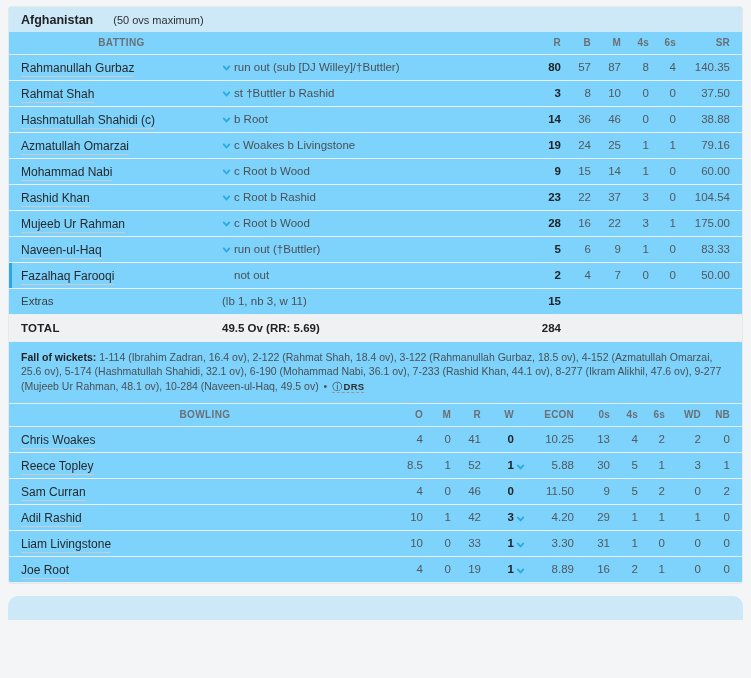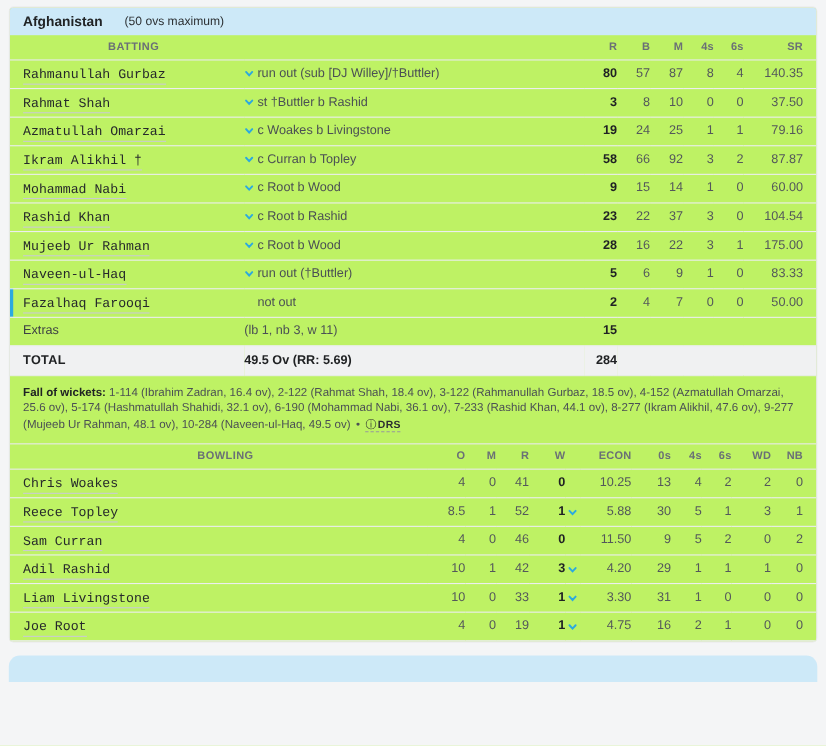--- a/index.html
+++ b/index.html
@@ -5,21 +5,21 @@
   * { box-sizing: border-box; margin: 0; padding: 0; }
   html, body { width: 751px; height: 678px; overflow: hidden; }
   body {
     background: #f4f5f6;
     font-family: "Liberation Sans", "DejaVu Sans", sans-serif;
     color: #26292b;
   }
   .card {
     margin: 6px 8px 0 8px;
     width: 735px;
-    background: #bef264;
+    background: #7dd3fc;
     border: 1px solid #e7e8ea;
     border-radius: 4px;
     overflow: hidden;
   }
   .innings-header {
     background: #cde9f8;
     padding: 6px 12px 5px 12px;
     height: 25px;
     display: flex;
     align-items: center;
@@ -47,21 +47,20 @@
   td.emph { font-weight: 700; color: #202224; }
   td.sr-cell, th.sr-head { padding-right: 12px; }
   .name-cell { padding-left: 12px; overflow: hidden; white-space: nowrap; }
   .player-link {
     font-size: 12px;
     color: #26292b;
     text-decoration: none;
     border-bottom: 1px solid #c9cccf;
     padding-bottom: 1px;
     cursor: pointer;
-    font-family: Liberation Mono, monospace;
   }
   .dism-cell { font-size: 11.5px; color: #4b5054; white-space: nowrap; overflow: hidden; }
   .chev {
     display: inline-block;
     width: 12px;
     text-align: left;
     cursor: pointer;
     vertical-align: -1px;
   }
   tr.not-out { box-shadow: inset 3px 0 0 #2ba9e0; }
@@ -166,49 +165,49 @@
     </td>
     <td class="num emph">3</td>
     <td class="num">8</td>
     <td class="num">10</td>
     <td class="num">0</td>
     <td class="num">0</td>
     <td class="num sr-cell">37.50</td>
   </tr>
         <tr class="bat-row">
     <td class="name-cell">
+      <a class="player-link">Hashmatullah Shahidi (c)</a>
+    </td>
+    <td class="dism-cell">
+      <span class="chev"><svg class="chev-svg" width="9" height="8" viewBox="0 0 10 10">
+                <path d="M1.5 3 L5 6.8 L8.5 3" stroke="#2ba9e0" stroke-width="2.2" fill="none" stroke-linecap="round"></path>
+              </svg></span><span>b Root</span>
+    </td>
+    <td class="num emph">14</td>
+    <td class="num">36</td>
+    <td class="num">46</td>
+    <td class="num">0</td>
+    <td class="num">0</td>
+    <td class="num sr-cell">38.88</td>
+  </tr>
+        <tr class="bat-row">
+    <td class="name-cell">
       <a class="player-link">Azmatullah Omarzai</a>
     </td>
     <td class="dism-cell">
       <span class="chev"><svg class="chev-svg" width="9" height="8" viewBox="0 0 10 10">
                 <path d="M1.5 3 L5 6.8 L8.5 3" stroke="#2ba9e0" stroke-width="2.2" fill="none" stroke-linecap="round"></path>
               </svg></span><span>c Woakes b Livingstone</span>
     </td>
     <td class="num emph">19</td>
     <td class="num">24</td>
     <td class="num">25</td>
     <td class="num">1</td>
     <td class="num">1</td>
     <td class="num sr-cell">79.16</td>
-  </tr>
-        <tr class="bat-row">
-    <td class="name-cell">
-      <a class="player-link">Ikram Alikhil †</a>
-    </td>
-    <td class="dism-cell">
-      <span class="chev"><svg class="chev-svg" width="9" height="8" viewBox="0 0 10 10">
-                <path d="M1.5 3 L5 6.8 L8.5 3" stroke="#2ba9e0" stroke-width="2.2" fill="none" stroke-linecap="round"></path>
-              </svg></span><span>c Curran b Topley</span>
-    </td>
-    <td class="num emph">58</td>
-    <td class="num">66</td>
-    <td class="num">92</td>
-    <td class="num">3</td>
-    <td class="num">2</td>
-    <td class="num sr-cell">87.87</td>
   </tr>
         <tr class="bat-row">
     <td class="name-cell">
       <a class="player-link">Mohammad Nabi</a>
     </td>
     <td class="dism-cell">
       <span class="chev"><svg class="chev-svg" width="9" height="8" viewBox="0 0 10 10">
                 <path d="M1.5 3 L5 6.8 L8.5 3" stroke="#2ba9e0" stroke-width="2.2" fill="none" stroke-linecap="round"></path>
               </svg></span><span>c Root b Wood</span>
     </td>
@@ -444,21 +443,21 @@
     </td>
     <td class="num">4</td>
     <td class="num">0</td>
     <td class="num">19</td>
     <td class="w-cell">1</td>
     <td class="chev-cell">
       <span class="chev"><svg class="chev-svg" width="9" height="8" viewBox="0 0 10 10">
                 <path d="M1.5 3 L5 6.8 L8.5 3" stroke="#2ba9e0" stroke-width="2.2" fill="none" stroke-linecap="round"></path>
               </svg></span>
     </td>
-    <td class="num">4.75</td>
+    <td class="num">8.89</td>
     <td class="num">16</td>
     <td class="num">2</td>
     <td class="num">1</td>
     <td class="num">0</td>
     <td class="num sr-cell">0</td>
   </tr>
       </tbody>
   </table>
 
 </div>

